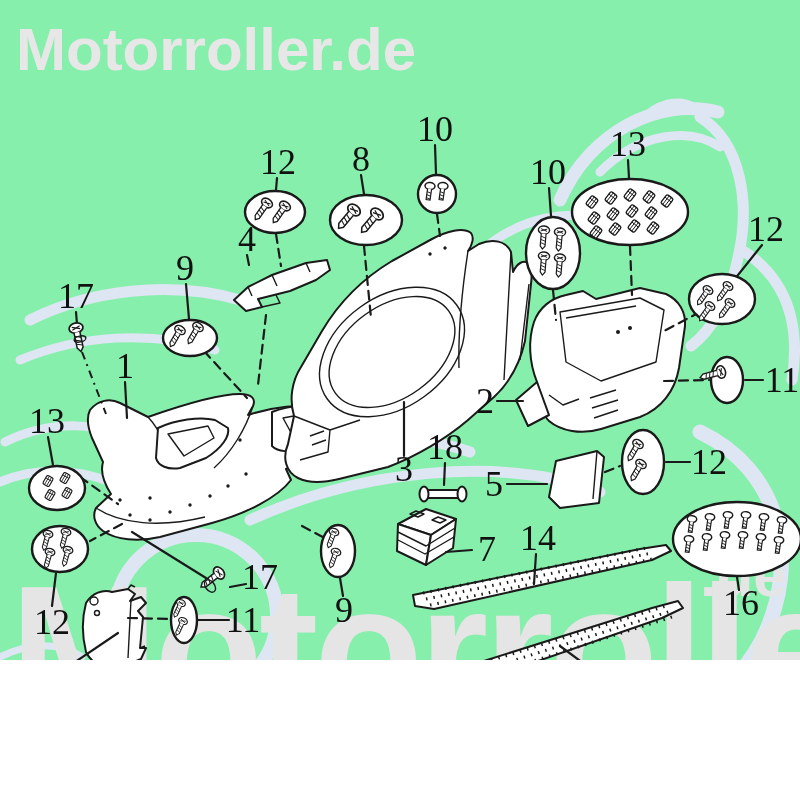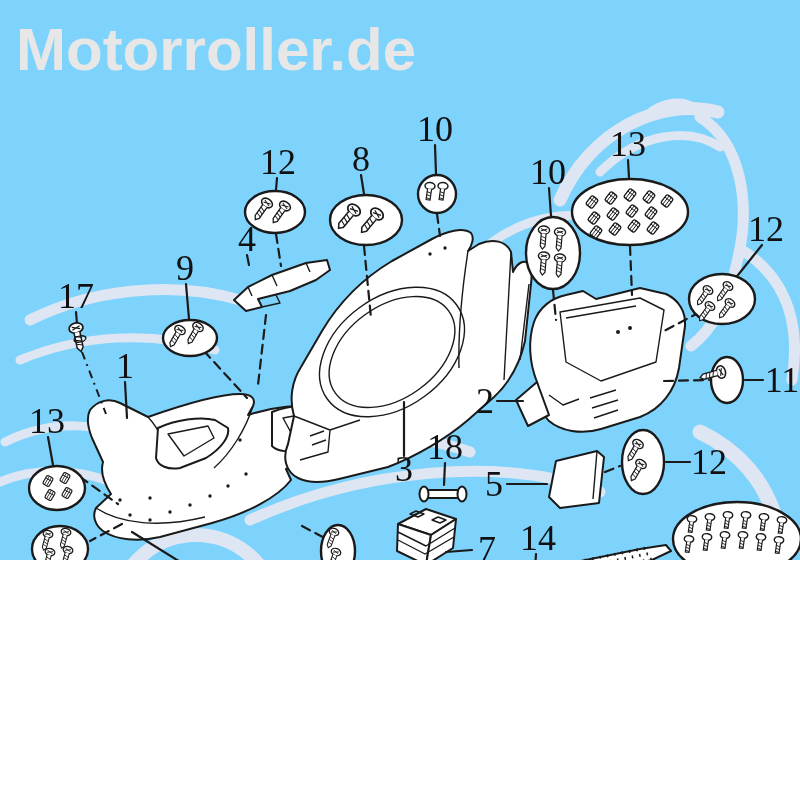--- a/index.html
+++ b/index.html
@@ -1,16 +1,16 @@
 <!DOCTYPE html>
 <html><head>
 <meta charset="utf-8">
 <style>
   html,body{margin:0;padding:0;width:800px;height:800px;overflow:hidden;background:#ffffff;}
-  #stage{position:relative;width:800px;height:560px;overflow:hidden;background:#7dd3fc;}
+  #stage{position:relative;width:800px;height:660px;overflow:hidden;background:#86efac;}
   svg{display:block;}
   text.callout{font-family:"Liberation Serif","DejaVu Serif",serif;font-size:36px;fill:#111;}
   text.wm-logo{font-family:"Liberation Sans","DejaVu Sans",sans-serif;font-weight:bold;font-size:60px;fill:#e7e7e7;}
   text.wm-big{font-family:"Liberation Sans","DejaVu Sans",sans-serif;font-weight:bold;font-size:178px;fill:#e5e5e5;letter-spacing:-4px;}
   text.wm-suffix{font-family:"Liberation Sans","DejaVu Sans",sans-serif;font-weight:bold;font-size:60px;fill:#e5e5e5;}
   .ln{stroke:#1a1a1a;stroke-width:2.2;fill:none;stroke-linecap:round;}
   .dash{stroke:#1a1a1a;stroke-width:2.2;fill:none;stroke-dasharray:9 6;stroke-linecap:round;}
   .dashdot{stroke:#1a1a1a;stroke-width:2;fill:none;stroke-dasharray:8 5 2 5;}
   .part{stroke:#1a1a1a;stroke-width:2;fill:#ffffff;stroke-linejoin:round;}
   .part-thin{stroke:#1a1a1a;stroke-width:1.4;fill:none;stroke-linejoin:round;}

